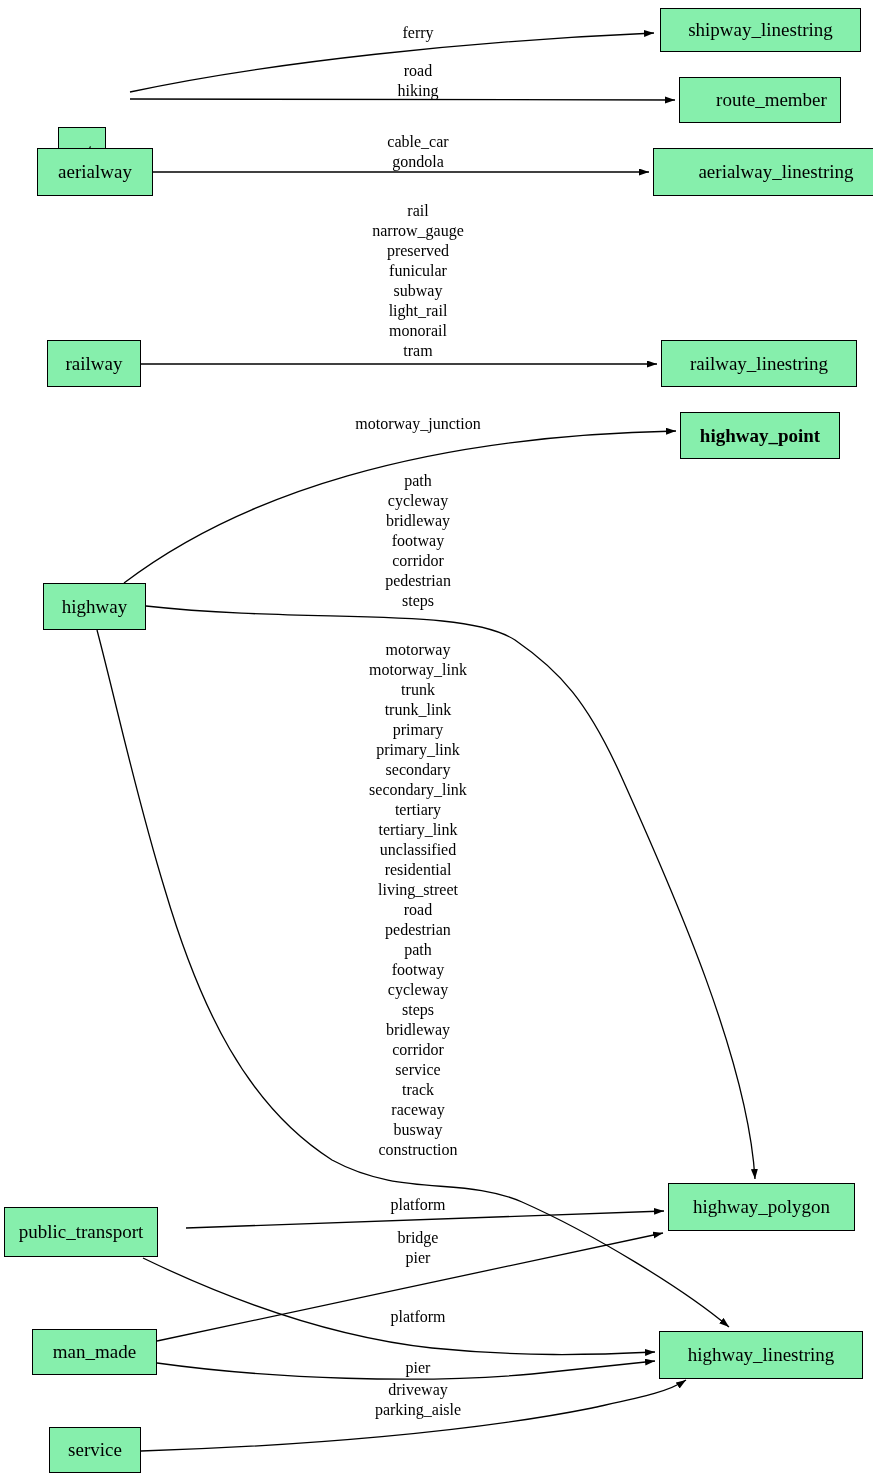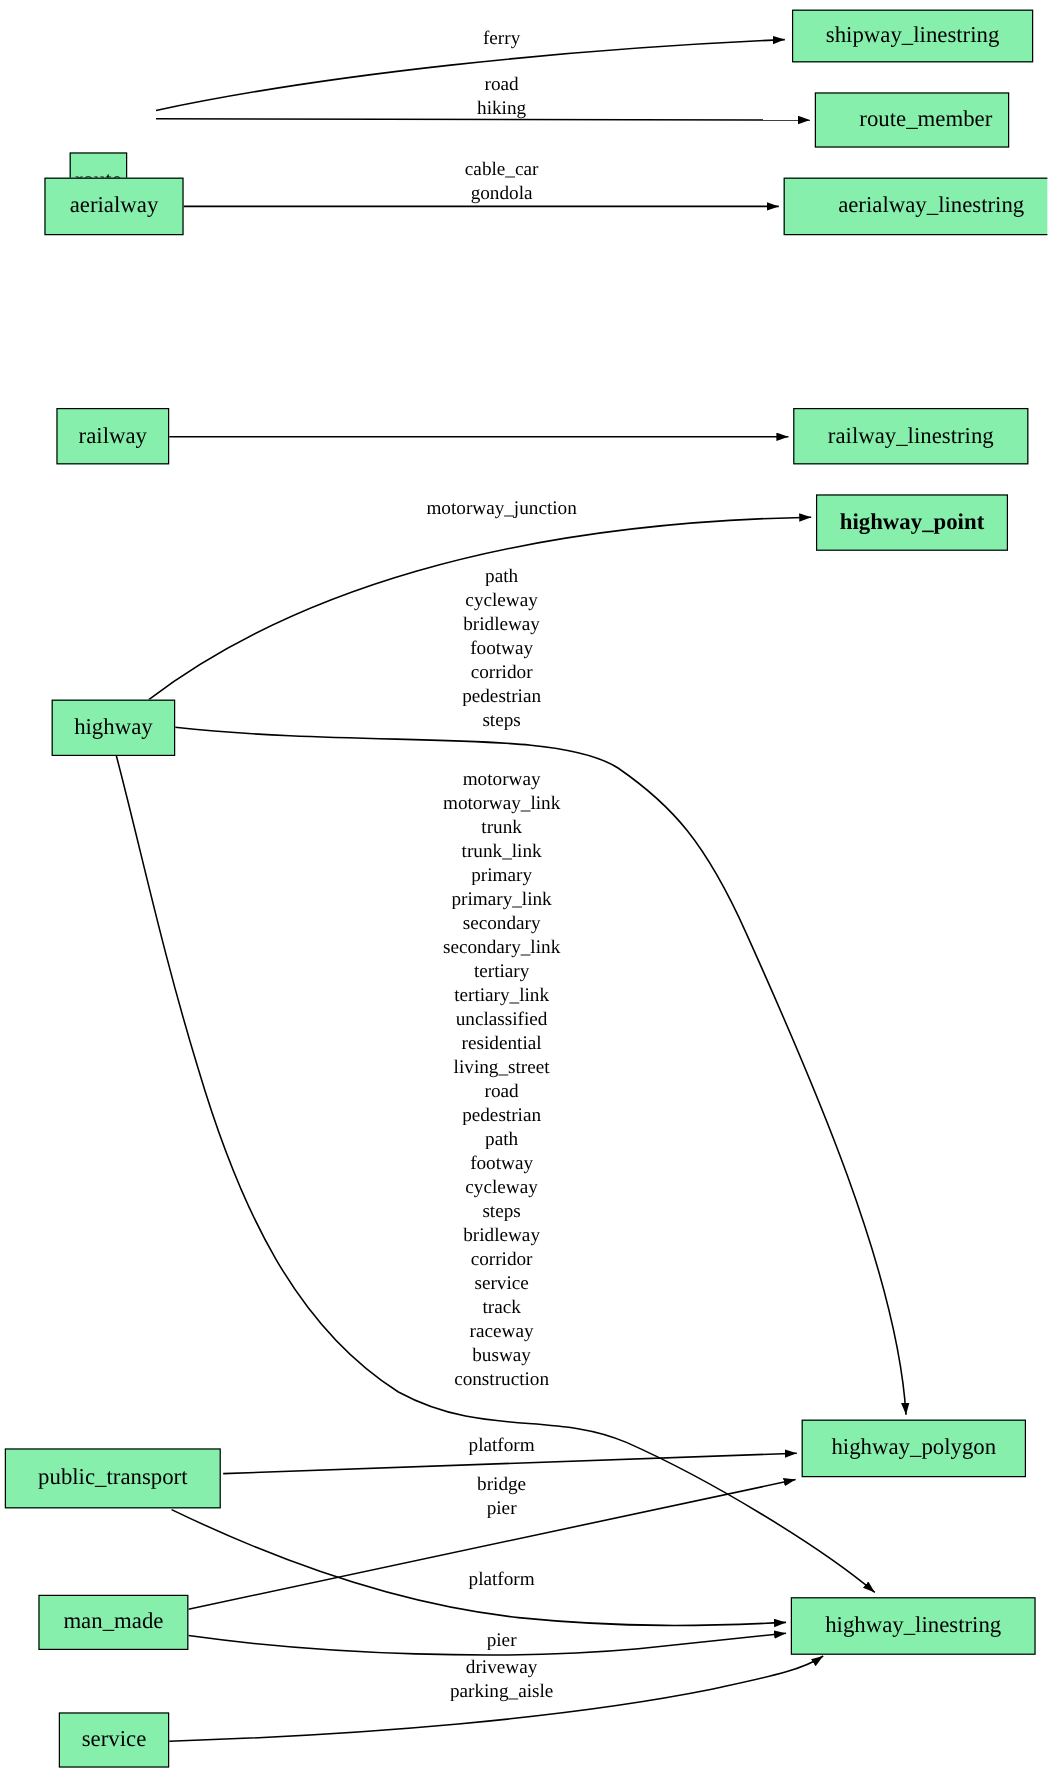--- a/index.html
+++ b/index.html
@@ -86,21 +86,21 @@
   </svg>
 
   <div class="node" style="left:58px; top:84px; width:48px; height:47px;margin-top:43px;">route</div>
 
   <div class="node" style="left:37px; top:148px; width:116px; height:48px;">aerialway</div>
 
   <div class="node" style="left:47px; top:340px; width:94px; height:47px;">railway</div>
 
   <div class="node" style="left:43px; top:583px; width:103px; height:47px;">highway</div>
 
-  <div class="node" style="left:4px; top:1207px; width:180px; height:50px;">public_transport</div>
+  <div class="node" style="left:4px; top:1207px; width:154px; height:50px;">public_transport</div>
 
   <div class="node" style="left:32px; top:1329px; width:125px; height:46px;">man_made</div>
 
   <div class="node" style="left:49px; top:1427px; width:92px; height:46px;">service</div>
 
   <div class="node" style="left:660px; top:8px; width:201px; height:44px;">shipway_linestring</div>
 
   <div class="node" style="left:679px; top:77px; width:162px; height:46px;padding-left:23px;">route_member</div>
 
   <div class="node" style="left:653px; top:148px; width:246px; height:48px;">aerialway_linestring</div>
@@ -114,20 +114,28 @@
   <div class="node" style="left:659px; top:1331px; width:204px; height:48px;">highway_linestring</div>
 
   <div class="elabel" style="left:418px; top:33px;">ferry</div>
 
   <div class="elabel" style="left:418px; top:81px;">road
 hiking</div>
 
   <div class="elabel" style="left:418px; top:152px;">cable_car
 gondola</div>
 
+  <div class="elabel" style="left:418px; top:281px;">rail
+narrow_gauge
+preserved
+funicular
+subway
+light_rail
+monorail
+tram</div>
 
   <div class="elabel" style="left:418px; top:424px;">motorway_junction</div>
 
   <div class="elabel" style="left:418px; top:541px;">path
 cycleway
 bridleway
 footway
 corridor
 pedestrian
 steps</div>

